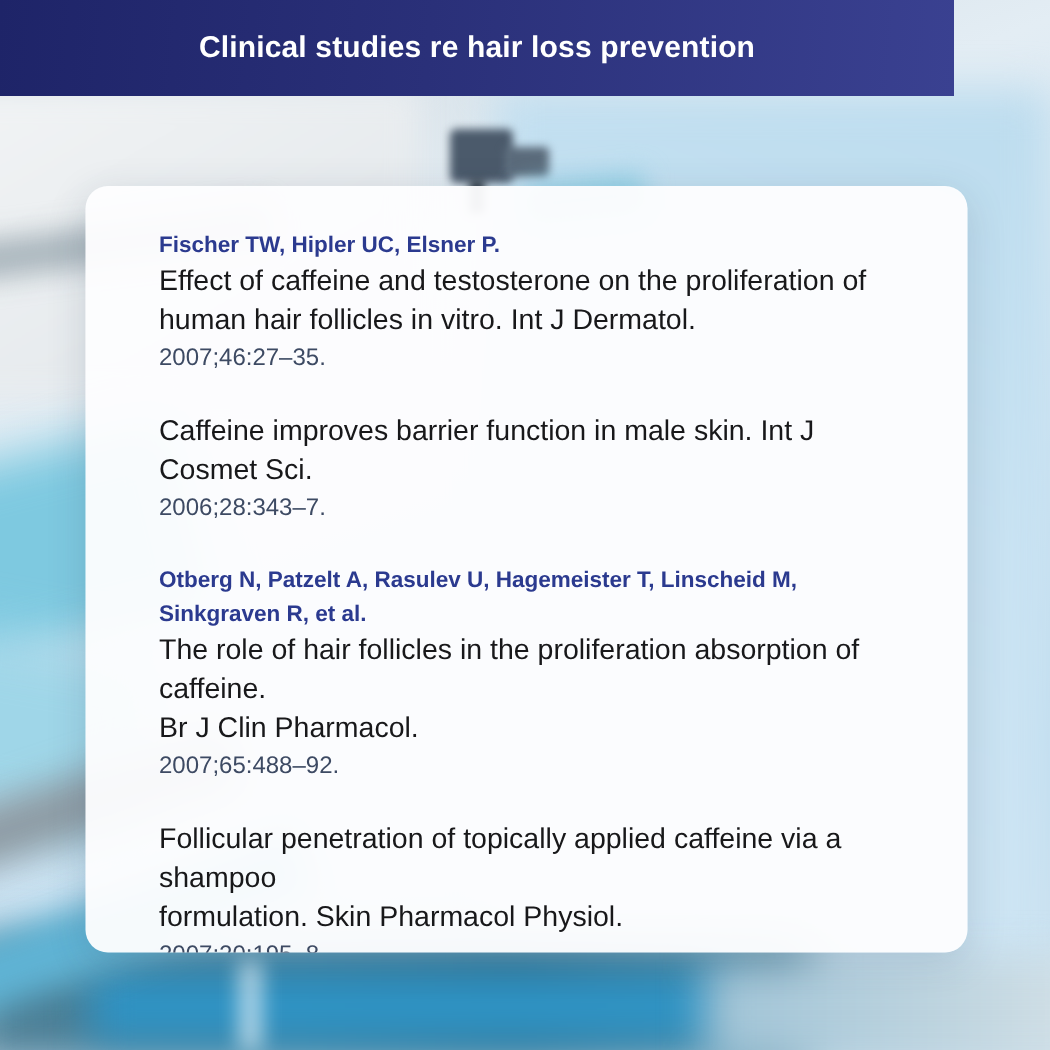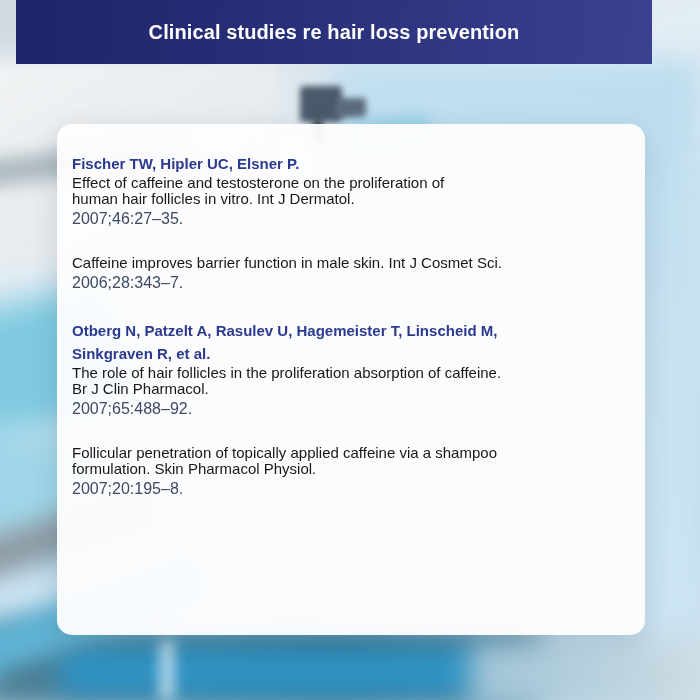--- a/index.html
+++ b/index.html
@@ -121,21 +121,21 @@
   }
   .bg-highlight {
     position:absolute; left:160px; top:640px; width:14px; height:60px;
     background:#e9f4fa;
     filter:blur(7px);
     opacity:.75;
   }
 
   
   .header {
-    position:absolute; left:16px; top:0; width:636px; height:64px;
+    position:absolute; left:0; top:0; width:636px; height:64px;
     background:linear-gradient(95deg,#1e2468 0%, #2a3079 45%, #3a4191 100%);
     display:flex; align-items:center; justify-content:center;
     z-index:5;
   }
   .header-title {
     color:#ffffff;
     font-size:20px;
     font-weight:bold;
     letter-spacing:.1px;
     text-align:center;
@@ -143,38 +143,38 @@
 
   
   .card {
     position:absolute;
     left:57px; top:124px;
     width:588px; height:511px;
     background:rgba(253,253,254,.955);
     border-radius:15px;
     box-shadow:0 6px 26px rgba(40,60,90,.16);
     z-index:4;
-    padding:28px 34px 0 15px;
+    padding:28px 34px 0 49px;
     overflow:hidden;
   }
 
   .citation { margin-bottom:25px; }
   .citation:last-child { margin-bottom:0; }
 
   .cite-authors {
     color:#2b3a8f;
     font-size:15px;
     font-weight:bold;
     line-height:23px;
     white-space:pre-line;
   }
   .cite-title {
     color:#18181a;
-    font-size:15px;
-    line-height:16px;
+    font-size:19px;
+    line-height:26px;
     white-space:pre-line;
   }
   .cite-ref {
     color:#3d4a63;
     font-size:16px;
     line-height:23px;
   }
 </style>
 </head>
 <body>

